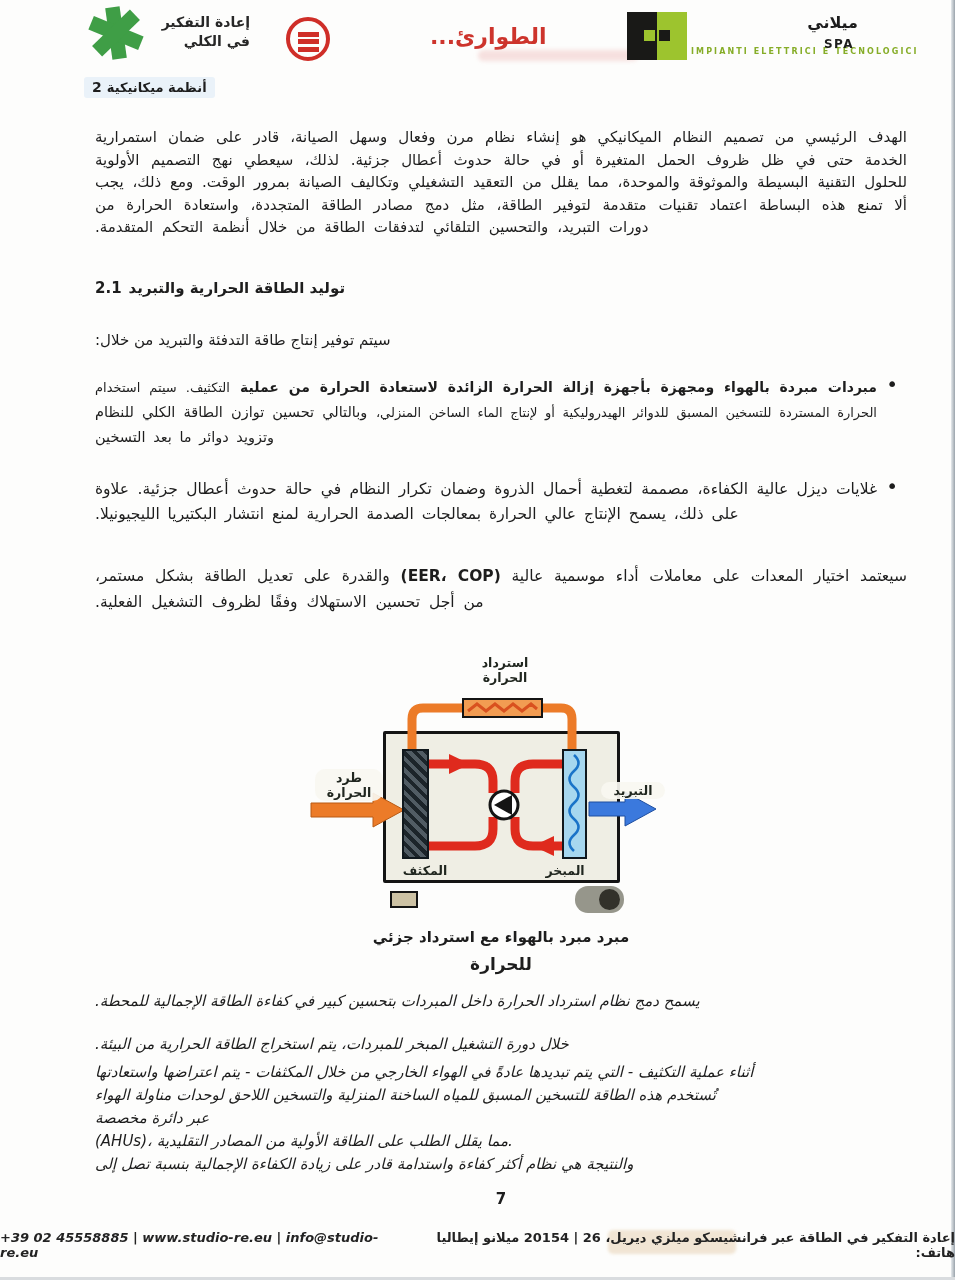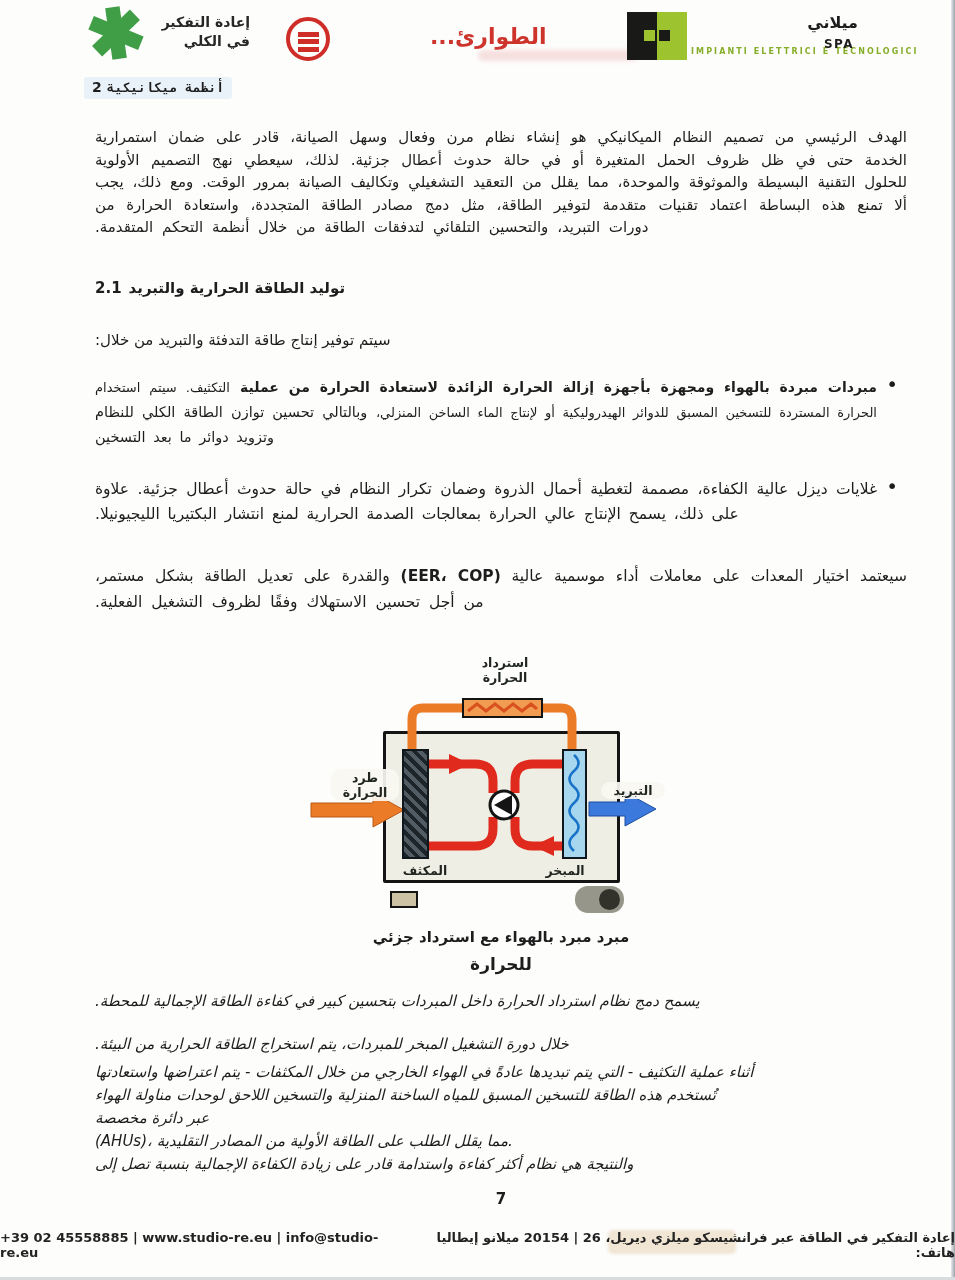--- a/index.html
+++ b/index.html
@@ -31,21 +31,21 @@
   .milani-green{width:30px;height:48px;background:#9dc42e;position:relative;}
   .milani-sq-green{position:absolute;right:2px;top:18px;width:11px;height:11px;background:#9dc42e;}
   .milani-sq-black{position:absolute;left:2px;top:18px;width:11px;height:11px;background:#191917;}
   .milani-tagline{position:absolute;left:691px;top:47px;font-size:8px;font-weight:bold;
     letter-spacing:2.1px;color:#86ad28;white-space:nowrap;}
   .milani-name{position:absolute;right:97px;top:13px;font-size:16px;font-weight:bold;direction:rtl;}
   .milani-spa{position:absolute;right:101px;top:37px;font-size:12px;font-weight:bold;letter-spacing:1.5px;}
   .running-header{position:absolute;left:84px;top:77px;background:#eaf2f9;border-radius:3px;
     padding:2px 8px 3px 8px;display:flex;gap:5px;align-items:baseline;font-weight:bold;}
   .running-num{font-size:14px;}
-  .running-title{font-size:13px;direction:rtl;font-family:Liberation Mono, monospace;}
+  .running-title{font-size:13px;direction:rtl;}
 
   
   .content{position:absolute;left:95px;right:48px;top:126px;}
   .p-intro{margin:0;direction:rtl;text-align:justify;text-align-last:left;
     font-size:15px;line-height:22.5px;word-spacing:4px;}
   .sec-heading{margin-top:40px;display:flex;gap:7px;align-items:baseline;font-weight:bold;font-size:15px;}
   .sec-title{direction:rtl;}
   .lead-in{margin:34px 0 0 0;direction:rtl;text-align:left;font-size:15px;}
   .bullet{position:relative;padding-right:30px;direction:rtl;text-align:justify;text-align-last:left;
     line-height:24px;word-spacing:3px;}
@@ -69,21 +69,21 @@
   .condenser{position:absolute;left:95px;top:108px;width:27px;height:110px;background:#3d4a52;
     border:2px solid #10181d;box-sizing:border-box;z-index:3;
     background-image:repeating-linear-gradient(45deg,rgba(10,16,20,.65) 0 4px,rgba(255,255,255,.10) 4px 8px);}
   .evaporator{position:absolute;left:255px;top:108px;width:25px;height:110px;background:#a6d7ef;
     border:2px solid #10181d;box-sizing:border-box;z-index:3;}
   .pump{position:absolute;left:181px;top:148px;width:32px;height:32px;z-index:4;}
   .dg-label{position:absolute;z-index:5;font-size:12.5px;font-weight:bold;text-align:center;
     direction:rtl;line-height:15px;color:#20261f;}
   .bubble{background:rgba(249,247,241,.92);border-radius:10px;padding:1px 5px;}
   .lbl-hr{left:158px;top:14px;width:80px;}
-  .lbl-reject{left:24px;top:128px;width:58px;}
+  .lbl-reject{left:8px;top:128px;width:58px;}
   .lbl-cool{left:294px;top:141px;width:54px;}
   .lbl-cond{left:90px;top:222px;width:56px;}
   .lbl-evap{left:230px;top:222px;width:56px;}
   .foot-left{position:absolute;left:83px;top:250px;width:28px;height:17px;background:#cdc2a4;
     border:2.5px solid #141414;box-sizing:border-box;z-index:2;}
   .pill{position:absolute;left:268px;top:245px;width:49px;height:27px;background:#96968b;
     border-radius:13px;z-index:2;}
   .pill-knob{position:absolute;right:4px;top:3px;width:21px;height:21px;border-radius:50%;background:#32312a;}
   .caption{margin-top:12px;text-align:center;font-weight:bold;}
   .caption-l1{font-size:15px;direction:rtl;}
@@ -91,21 +91,21 @@
 
   
   .bl{margin:0;direction:rtl;text-align:left;font-size:15px;line-height:23px;font-style:italic;}
   .bl-ltr{direction:ltr;}
   .mt16{margin-top:16px;} .mt20{margin-top:20px;} .mt5{margin-top:5px;}
   .page-number{margin-top:14px;text-align:center;font-weight:bold;font-size:15px;}
 
   
   .footer{position:absolute;left:0;right:0;bottom:20px;display:flex;justify-content:center;
     gap:6px;direction:rtl;font-size:13px;font-weight:bold;color:#232323;z-index:2;}
-  .footer .contact{direction:ltr;}
+  .footer .contact{direction:ltr;font-style:italic;}
   .watermark-blob{position:absolute;left:608px;bottom:26px;width:128px;height:24px;border-radius:5px;
     background:rgba(216,176,120,.30);filter:blur(1.5px);z-index:1;}
 </style>
 </head>
 <body>
 
 <div class="page">
 
   <svg class="hdr-star" viewBox="0 0 60 60">
     <g stroke="#3f9e46" stroke-width="15">

